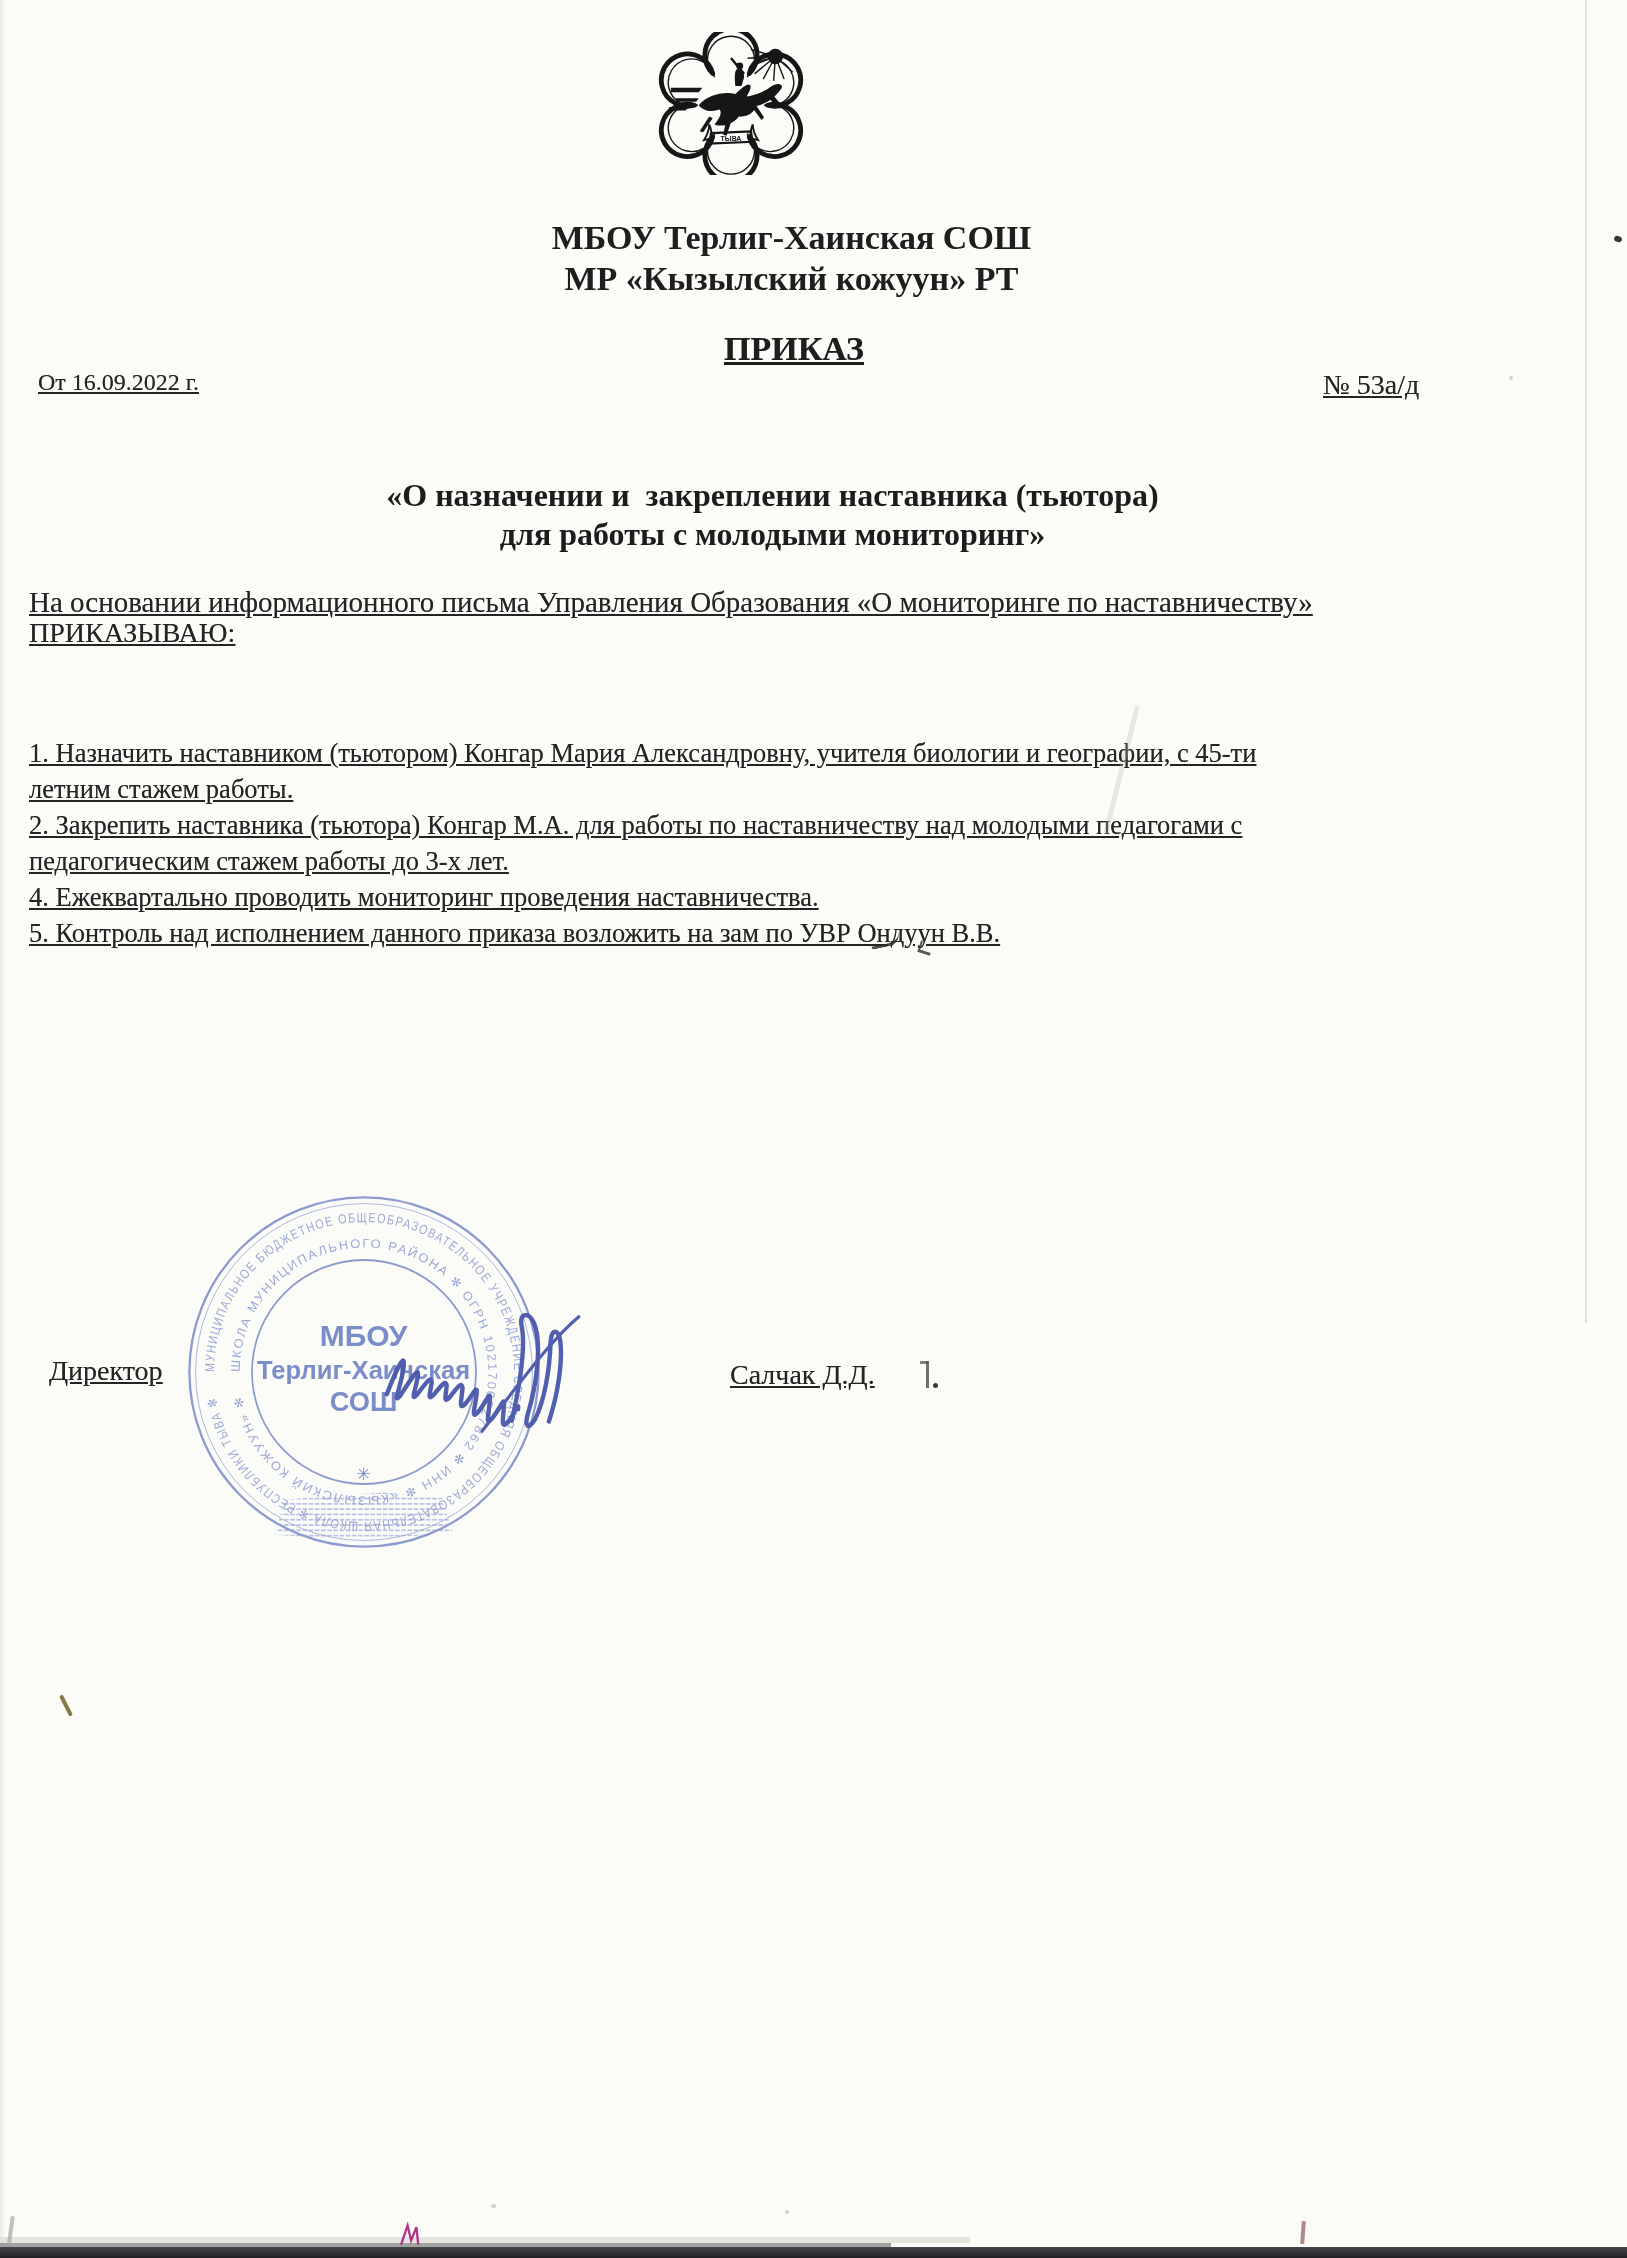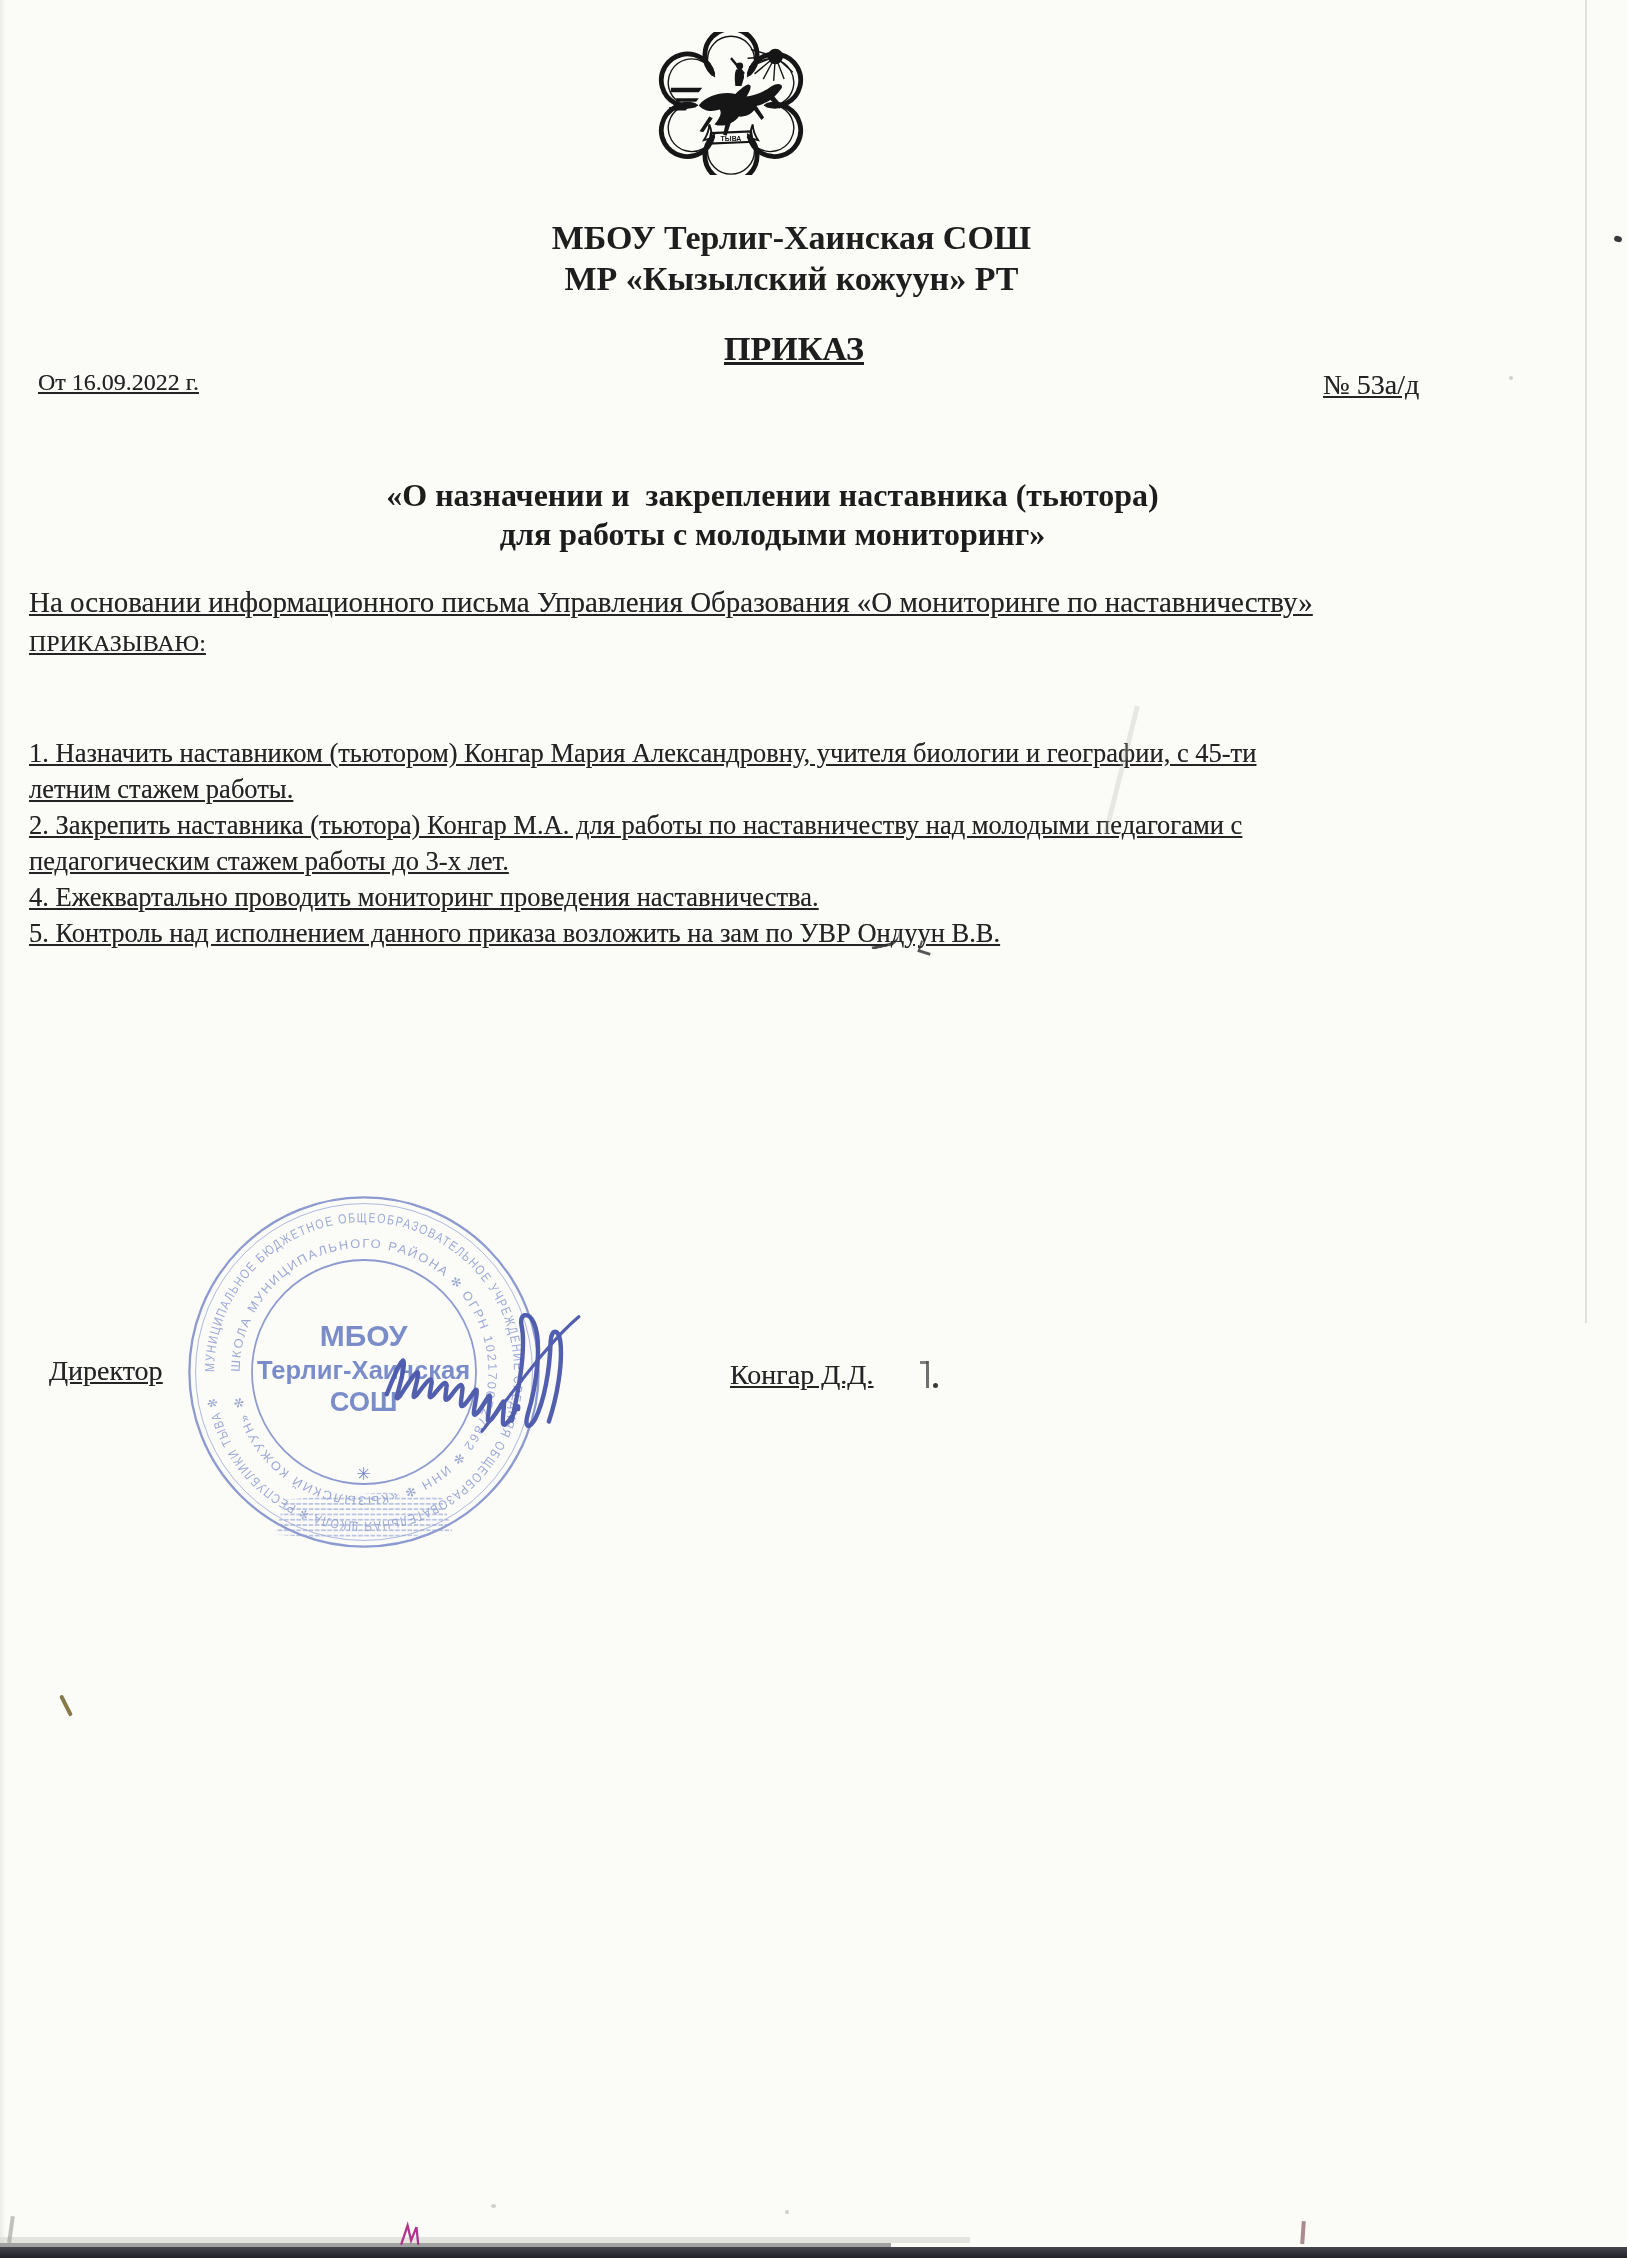--- a/index.html
+++ b/index.html
@@ -20,21 +20,21 @@
   .doc-type{left:0;top:330px;width:1588px;text-align:center;
     font-weight:bold;font-size:34px;color:#1e1e1e;}
   .date-line{left:38px;top:369px;font-size:24px;}
   .num-line{left:1323px;top:369px;font-size:28px;}
 
   .subject{left:0;top:476px;width:1509px;text-align:center;
     font-weight:bold;font-size:32px;line-height:39px;color:#1c1c1c;}
   .subject div{white-space:pre;margin-left:36px;}
 
   .preamble-1{left:29px;top:586px;font-size:29px;white-space:pre;}
-  .preamble-2{left:29px;top:630px;font-size:24px;white-space:pre;}
+  .preamble-2{left:29px;top:617px;font-size:28px;white-space:pre;}
 
   .order-list{left:29px;top:735px;width:1304px;font-size:26.5px;line-height:36px;}
   .order-item{margin:0;}
 
   .sig-role{left:49px;top:1355px;font-size:28px;}
   .sig-name{left:730px;top:1359px;font-size:28px;}
 
   .stamp{left:181px;top:1189px;width:366px;height:366px;filter:blur(0.4px);opacity:.94;}
   .signature{left:378px;top:1290px;width:229px;height:152px;}
 
@@ -165,21 +165,21 @@
          C124,125 128,112 127,125 C126,141 121,155 130,145 C140,132 144,119 143,131
          C142,147 139,159 148,149 C157,137 160,126 159,135"></path>
     <path stroke-width="5" d="M152,148 C160,112 168,64 163,40 C160,26 171,24 177,37 C186,57 181,105 170,141
          C166,155 171,159 178,147 C189,126 195,90 196,58 C197,43 205,44 207,58
          C210,84 203,122 194,149"></path>
     <path stroke-width="3.6" d="M118,160 C152,118 194,58 228,30"></path>
   </g>
 </svg>
 
 <div class="abs sig-role txt">Директор</div>
-<div class="abs sig-name txt">Конгар Д.Д.</div>
+<div class="abs sig-name txt">Салчак Д.Д.</div>
 
 <div class="abs ink-squiggle-a"></div>
 <div class="abs ink-squiggle-b"></div>
 <div class="abs stray-tick-line"></div>
 <div class="abs stray-tick-cap"></div>
 <div class="abs speck stray-tick-dot"></div>
 <div class="abs olive-slash"></div>
 <div class="abs dot-right"></div>
 <div class="abs dot-faint" style="left:1509px;top:376px;width:4.4px;height:4.4px;"></div>
 <div class="abs dot-faint" style="left:491px;top:2204px;width:5.3px;height:3.5px;"></div>

